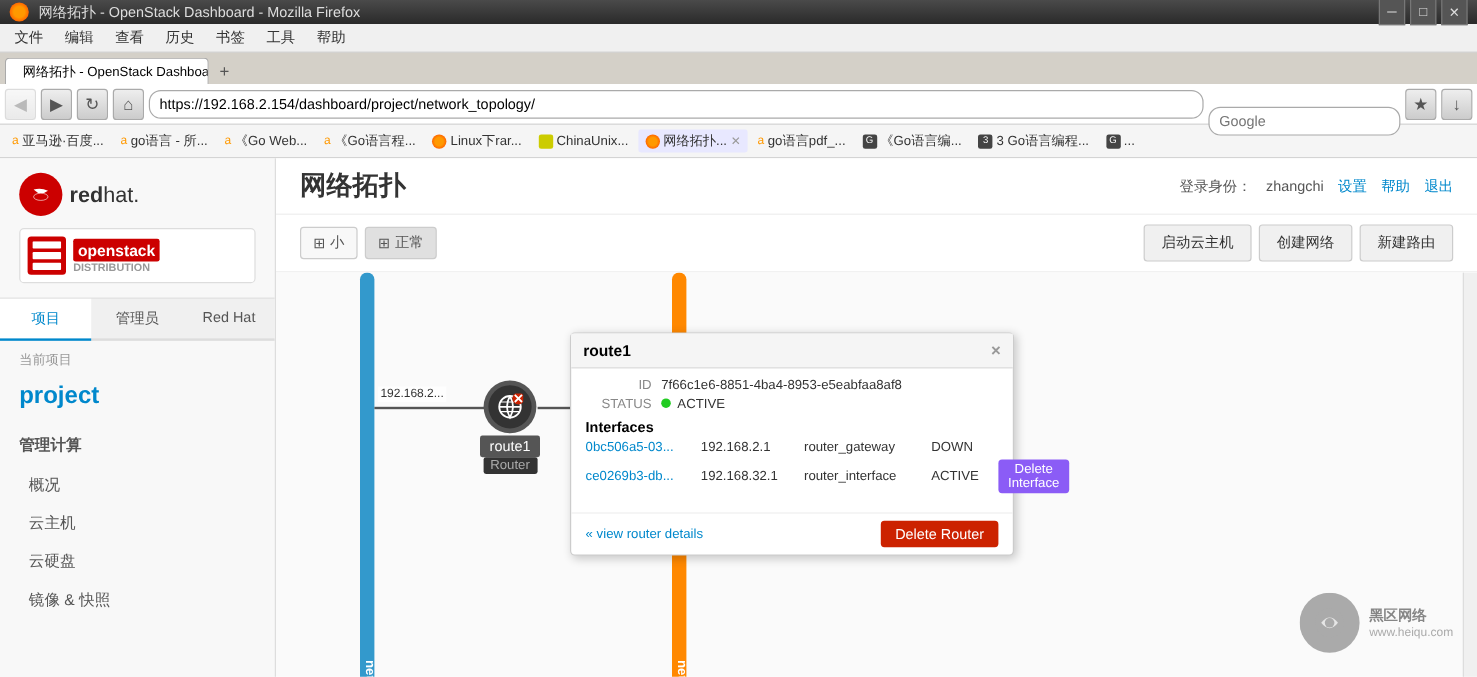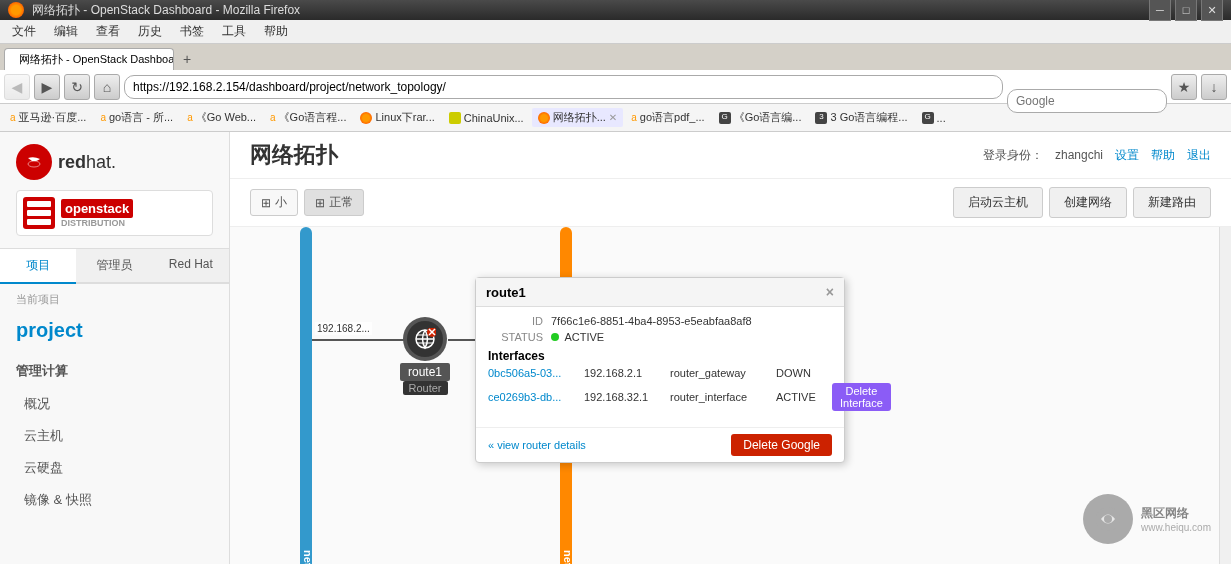--- a/index.html
+++ b/index.html
@@ -603,21 +603,21 @@
           <div class="interface-row">
             <span class="iface-link">ce0269b3-db...</span>
             <span class="iface-ip">192.168.32.1</span>
             <span class="iface-type">router_interface</span>
             <span class="iface-status">ACTIVE</span>
             <button class="del-iface-btn">Delete Interface</button>
           </div>
         </div>
         <div class="popup-footer">
           <a class="view-details-link">« view router details</a>
-          <button class="del-router-btn">Delete Google</button>
+          <button class="del-router-btn">Delete Router</button>
         </div>
       </div>
 
       <div class="right-scroll"></div>
 
     </div>
   </div>
 </div>
 
 <div class="watermark">

